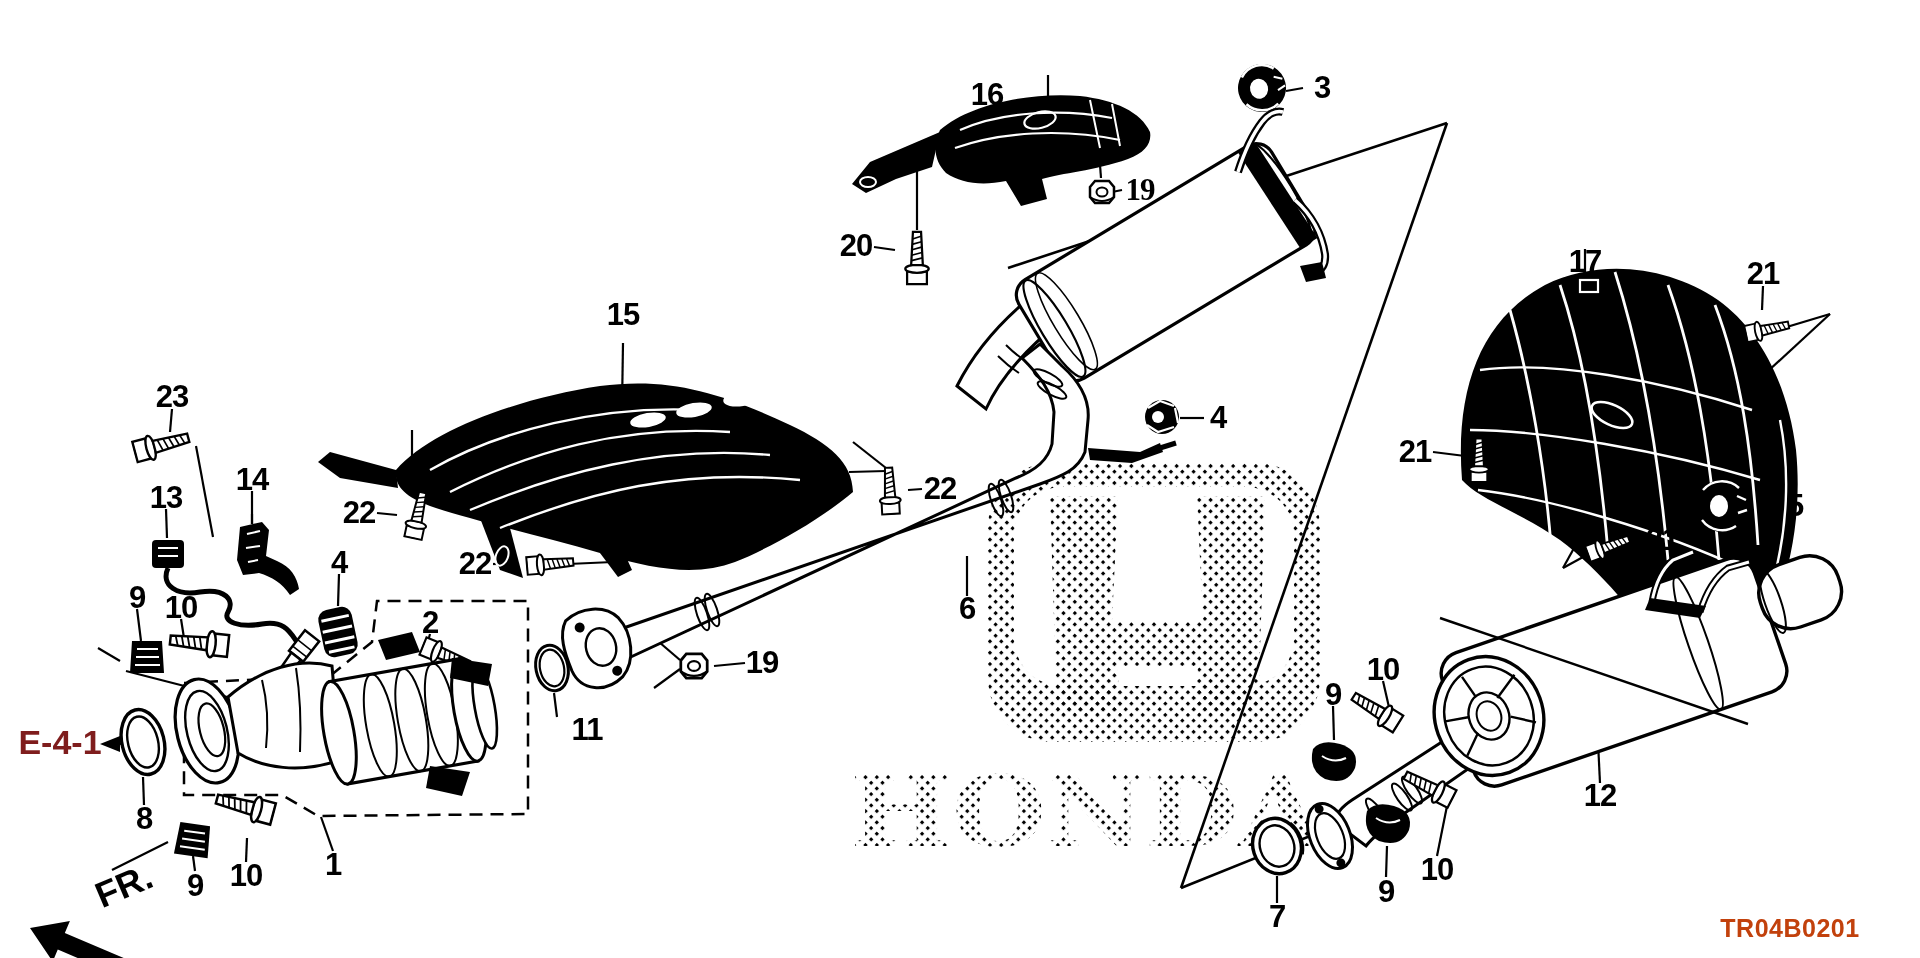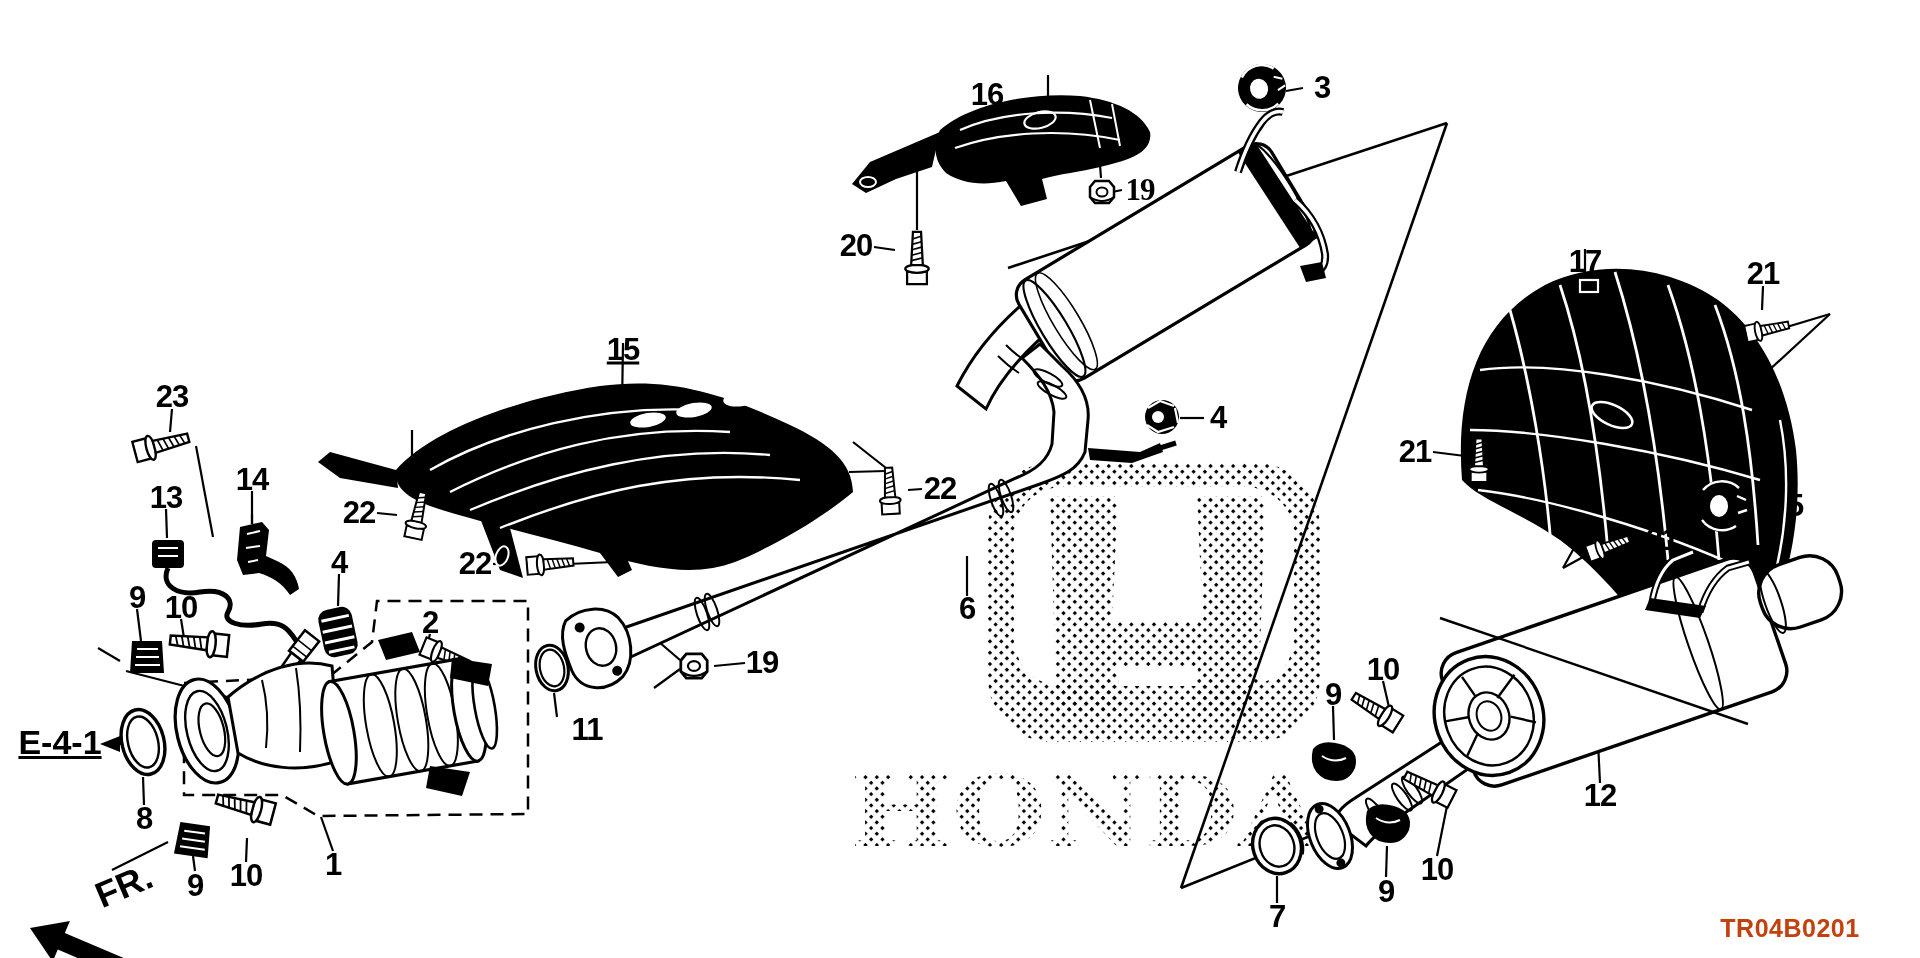--- a/index.html
+++ b/index.html
@@ -2,21 +2,21 @@
 <html><head>
 <meta charset="utf-8">
 <style>
   html,body{margin:0;padding:0;background:#fff;}
   #stage{position:relative;width:1920px;height:958px;background:#fff;overflow:hidden;
          font-family:"Liberation Sans",sans-serif;}
   #stage svg{position:absolute;left:0;top:0;}
   .callout{position:absolute;transform:translate(-50%,-50%);font:bold 31px/1 "Liberation Sans",sans-serif;
            color:#000;letter-spacing:-1px;white-space:nowrap;cursor:pointer;z-index:5;}
   .ref-label{position:absolute;transform:translate(-50%,-50%);font:bold 34px/1 "Liberation Sans",sans-serif;
-           color:#000000;letter-spacing:0;z-index:5;text-decoration:underline;}
+           color:#7f1d1d;letter-spacing:0;z-index:5;}
   .fr-label{position:absolute;transform:translate(-50%,-50%) rotate(-23deg);
            font:bold 36px/1 "Liberation Sans",sans-serif;color:#000;z-index:5;}
   .code-label{position:absolute;transform:translate(-50%,-50%);font:bold 25px/1 "Liberation Sans",sans-serif;
            color:#c2410c;letter-spacing:0.5px;z-index:5;}
 </style>
 </head>
 <body>
 
 <div id="stage">
 
@@ -400,21 +400,21 @@
       <div class="callout" style="left: 1333px; top: 694px;">9</div>
       <div class="callout" style="left: 1386px; top: 891px;">9</div>
       <div class="callout" style="left: 181px; top: 607px;">10</div>
       <div class="callout" style="left: 246px; top: 875px;">10</div>
       <div class="callout" style="left: 1383px; top: 669px;">10</div>
       <div class="callout" style="left: 1437px; top: 869px;">10</div>
       <div class="callout" style="left: 587px; top: 729px;">11</div>
       <div class="callout" style="left: 1600px; top: 795px;">12</div>
       <div class="callout" style="left: 166px; top: 497px;">13</div>
       <div class="callout" style="left: 252px; top: 479px;">14</div>
-      <div class="callout" style="left: 623px; top: 349px; text-decoration: underline;">15</div>
+      <div class="callout" style="left: 623px; top: 314px;">15</div>
       <div class="callout" style="left: 987px; top: 62px; margin-top: 32px;">16</div>
       <div class="callout" style="left: 1585px; top: 237px; margin-top: 24px;">17</div>
       <div class="callout" style="left: 762px; top: 662px;">19</div>
       <div class="callout" style="left: 1140px; top: 189px; font-family: Liberation Serif, serif;">19</div>
       <div class="callout" style="left: 856px; top: 245px;">20</div>
       <div class="callout" style="left: 1763px; top: 273px;">21</div>
       <div class="callout" style="left: 1415px; top: 451px;">21</div>
       <div class="callout" style="left: 1662px; top: 539px;">21</div>
       <div class="callout" style="left: 940px; top: 488px;">22</div>
       <div class="callout" style="left: 359px; top: 512px;">22</div>

